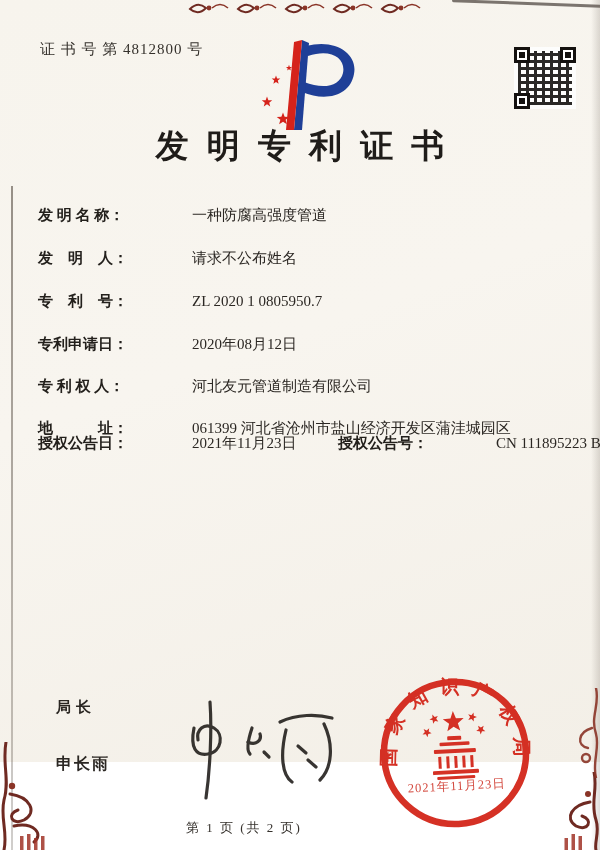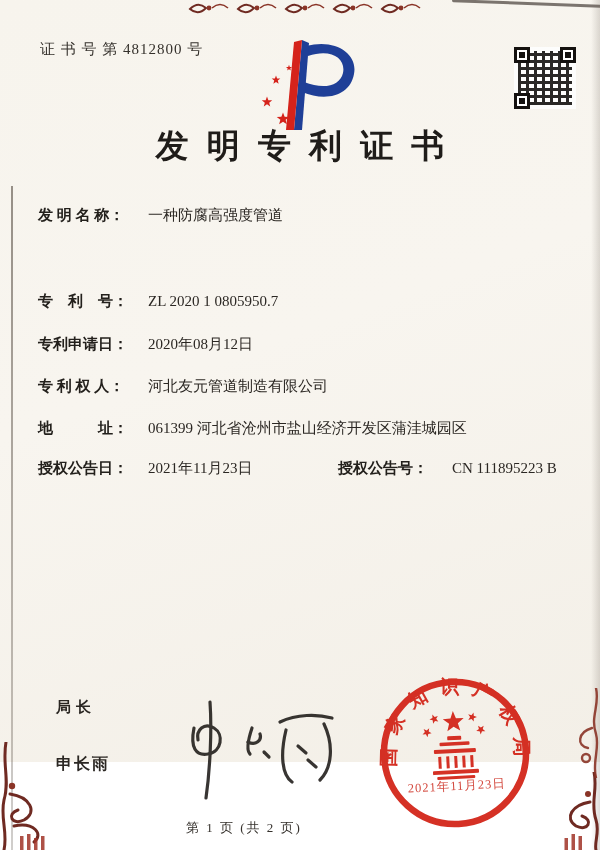--- a/index.html
+++ b/index.html
@@ -26,21 +26,21 @@
       repeating-linear-gradient(90deg,#14110f 0 3px, transparent 3px 8px);
     opacity:.9; }
   .qr .finder { position:absolute; width:16px; height:16px; border:3px solid #14110f; background:#fff; }
   .qr .finder::after { content:""; position:absolute; left:2px; top:2px; width:6px; height:6px; background:#14110f; }
   .qr .f-tl { left:0; top:0; } .qr .f-tr { right:0; top:0; } .qr .f-bl { left:0; bottom:0; }
   .title { position:absolute; left:0; top:124px; width:600px; text-align:center;
     font-size:33px; font-weight:700; letter-spacing:.55em; text-indent:.55em; color:#1f1c19; }
   
   .frow { position:absolute; left:38px; width:540px; font-size:15px; white-space:nowrap; }
   .flabel { display:inline-block; width:110px; font-weight:600; color:#23201c; }
-  .fvalue { font-weight:500; color:#2b2723; }
+  .fvalue { font-weight:500; color:#2b2723;margin-left:44px; }
   .frow2 { position:absolute; left:300px; top:0; }
   .frow2 .flabel { width:auto; margin-right:24px; }
   
   .body-text { position:absolute; left:36px; top:494px; width:530px;
     font-size:13.6px; line-height:1.74; color:#24211d; text-align:justify; }
   .body-text p { text-indent:2em; }
   
   .director-title { position:absolute; left:56px; top:698px; font-size:15px; letter-spacing:5px; font-weight:600; }
   .director-name  { position:absolute; left:56px; top:754px; font-size:16px; letter-spacing:2px; font-weight:600; }
   .signature { position:absolute; left:152px; top:690px; }
@@ -94,33 +94,36 @@
     <div class="finder f-tl"></div>
     <div class="finder f-tr"></div>
     <div class="finder f-bl"></div>
   </div>
 
   <div class="title">发明专利证书</div>
 
   <div class="frow" style="top:206px">
     <span class="flabel">发 明 名 称：</span><span class="fvalue">一种防腐高强度管道</span>
   </div>
+  <div class="frow" style="top:249px">
+    <span class="flabel">发　明　人：</span><span class="fvalue">请求不公布姓名</span>
+  </div>
   <div class="frow" style="top:292px">
     <span class="flabel">专　利　号：</span><span class="fvalue">ZL 2020 1 0805950.7</span>
   </div>
   <div class="frow" style="top:335px">
     <span class="flabel">专利申请日：</span><span class="fvalue">2020年08月12日</span>
   </div>
   <div class="frow" style="top:377px">
     <span class="flabel">专 利 权 人：</span><span class="fvalue">河北友元管道制造有限公司</span>
   </div>
   <div class="frow" style="top:419px">
     <span class="flabel">地　　　址：</span><span class="fvalue">061399 河北省沧州市盐山经济开发区蒲洼城园区</span>
   </div>
-  <div class="frow" style="top:459px">
+  <div class="frow" style="top:434px">
     <span class="flabel">授权公告日：</span><span class="fvalue">2021年11月23日</span>
     <span class="frow2">
       <span class="flabel">授权公告号：</span><span class="fvalue">CN 111895223 B</span>
     </span>
   </div>
 
 
   <div class="director-title">局长</div>
   <div class="director-name">申长雨</div>
 

